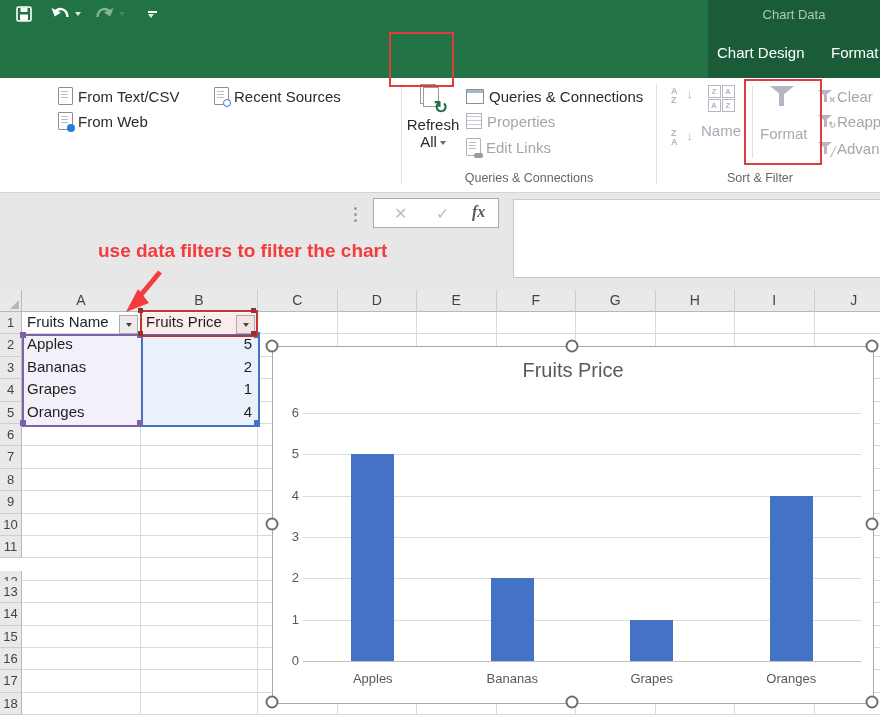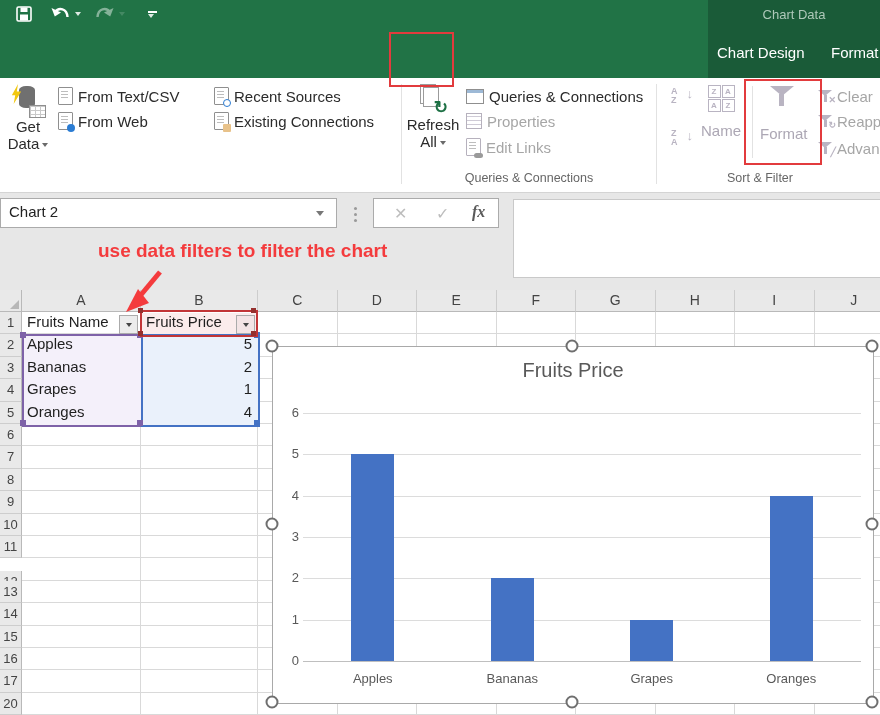--- a/index.html
+++ b/index.html
@@ -163,50 +163,35 @@
       <span class="tab" style="left: 595px;">Help</span>
       <span class="tab" style="left: 653px;">Team</span>
     </div>
   <div id="ctxblock" class="abs"></div>
   <div id="ctxlabel" class="abs">Chart Data</div>
   <span class="ctxtab" style="left:717px">Chart Design</span>
   <span class="ctxtab" style="left:831px">Format</span>
 
   <div id="ribbon" class="abs">
 
-    <div class="bigbtn" style="left:2px;top:6px;width:52px;">
-      <div id="gdicon">
-        <div id="gdcyl"></div>
-          <div id="gdbolt"></div>
-          <div id="gdtbl"></div>
-      </div>
-      <div class="bl">Get</div>
-      <div class="bl"><span>Data</span><span class="dcaret"></span></div>
-    </div>
     <div class="ritem" style="left:58px;top:8px">
       <span class="icdoc"></span>
       <span class="rlabel">From Text/CSV</span>
     </div>
     <div class="ritem" style="left:58px;top:33px">
       <span class="icdoc">
           <span class="acc globe"></span>
         </span>
       <span class="rlabel">From Web</span>
     </div>
     <div class="ritem" style="left:214px;top:8px">
       <span class="icdoc">
           <span class="acc clock"></span>
         </span>
       <span class="rlabel">Recent Sources</span>
-    </div>
-    <div class="ritem" style="left:214px;top:33px">
-      <span class="icdoc">
-          <span class="acc conn"></span>
-        </span>
-      <span class="rlabel">Existing Connections</span>
     </div>
     <div class="gsep" style="left:401px"></div>
 
     <div class="bigbtn" style="left:404px;top:6px;width:58px;">
       <div id="rficon">
         <div class="sheet1"></div>
           <div class="sheet2"></div>
           <div id="rfarrow">↻</div>
       </div>
       <div class="bl">Refresh</div>
@@ -269,24 +254,20 @@
     </div>
     <div class="ritem dis" style="left:818px;top:60px">
       <span class="sfunnel">
           <span class="smark">╱</span>
         </span>
       <span class="rlabel">Advanced</span>
     </div>
     <div class="glabel" style="left:660px;width:200px">Sort &amp; Filter</div>
   </div>
 
-  <div class="whitebox" style="left:0;top:198px;width:335px;height:28px;">
-    <span id="namebox-text">Chart 2</span>
-    <span id="namebox-caret"></span>
-  </div>
   <span class="vdots"></span>
   <div class="whitebox" style="left:373px;top:198px;width:124px;height:28px;">
     <span class="fbicon" style="left:20px;top:5px">✕</span>
     <span class="fbicon" style="left:62px;top:5px">✓</span>
     <span class="fbicon" style="left:98px;top:4px" id="fx-label">fx</span>
   </div>
   <div class="whitebox" style="left:513px;top:199px;width:366px;height:77px;border-color:#c9c9c9"></div>
 
   <div id="ann-text">use data filters to filter the chart</div>
   <svg id="ann-arrow" width="54" height="48">
@@ -322,21 +303,21 @@
         <div class="rowhead" style="top: 178.8px; height: 21.4px; line-height: 21.4px;">8</div>
         <div class="rowhead" style="top: 201.2px; height: 21.4px; line-height: 21.4px;">9</div>
         <div class="rowhead" style="top: 223.6px; height: 21.4px; line-height: 21.4px;">10</div>
         <div class="rowhead" style="top: 246px; height: 21.4px; line-height: 21.4px;">11</div>
         <div class="rowhead" style="top: 281px; height: 21.4px; line-height: 21.4px;">12</div>
         <div class="rowhead" style="top: 290.8px; height: 21.4px; line-height: 21.4px;">13</div>
         <div class="rowhead" style="top: 313.2px; height: 21.4px; line-height: 21.4px;">14</div>
         <div class="rowhead" style="top: 335.6px; height: 21.4px; line-height: 21.4px;">15</div>
         <div class="rowhead" style="top: 358px; height: 21.4px; line-height: 21.4px;">16</div>
         <div class="rowhead" style="top: 380.4px; height: 21.4px; line-height: 21.4px;">17</div>
-        <div class="rowhead" style="top: 402.8px; height: 21.4px; line-height: 21.4px;">20</div>
+        <div class="rowhead" style="top: 402.8px; height: 21.4px; line-height: 21.4px;">18</div>
       </div>
     <div id="gridlines">
         <div class="gline-v" style="left: 140px; top: 22px; height: 403.2px;"></div>
         <div class="gline-v" style="left: 257px; top: 22px; height: 403.2px;"></div>
         <div class="gline-v" style="left: 336.5px; top: 22px; height: 403.2px;"></div>
         <div class="gline-v" style="left: 416px; top: 22px; height: 403.2px;"></div>
         <div class="gline-v" style="left: 495.5px; top: 22px; height: 403.2px;"></div>
         <div class="gline-v" style="left: 575px; top: 22px; height: 403.2px;"></div>
         <div class="gline-v" style="left: 654.5px; top: 22px; height: 403.2px;"></div>
         <div class="gline-v" style="left: 734px; top: 22px; height: 403.2px;"></div>

